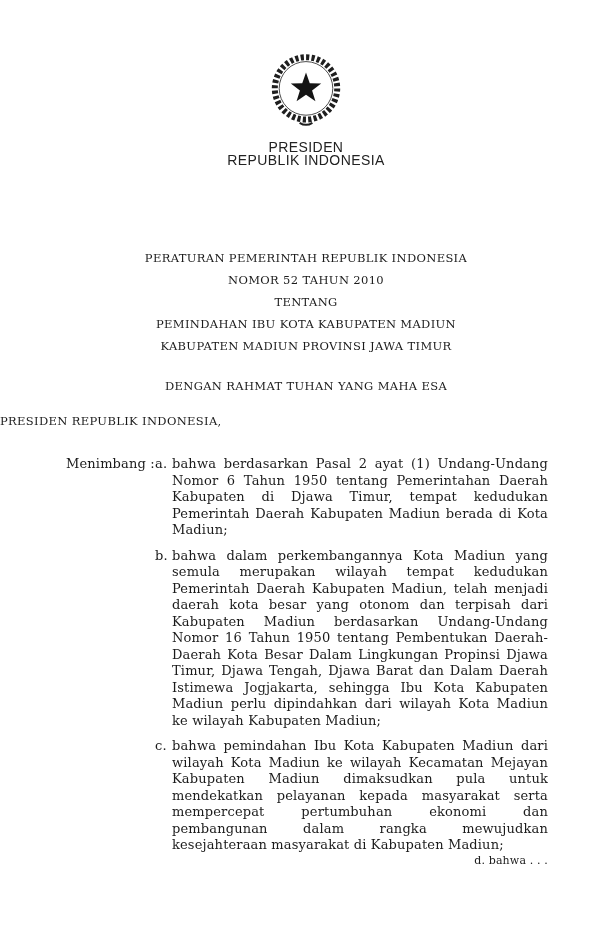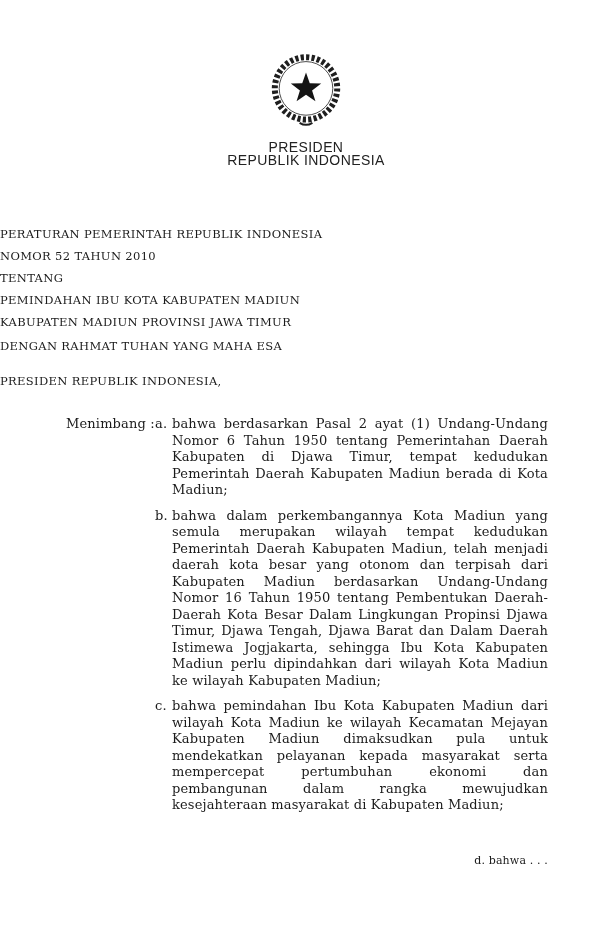--- a/index.html
+++ b/index.html
@@ -29,30 +29,31 @@
     text-align: center;
     font-family: "Liberation Sans", sans-serif;
     font-size: 14px;
     line-height: 13px;
     letter-spacing: 0.4px;
     color: #222;
   }
 
   
   .title-block {
-    margin-top: 56px;
+    margin-top: 80px;
+    text-align: center;
     font-size: 11.5px;
     line-height: 22px;
     letter-spacing: 0.35px;
     color: #1b1b1b;
   }
 
   .invocation {
-    margin-top: 2px;
-    text-align: left;
+    margin-top: 18px;
+    text-align: center;
     font-size: 11.5px;
     line-height: 22px;
     letter-spacing: 0.35px;
   }
   .salutation {
     margin-top: 13px;
     text-align: left;
     font-size: 11.5px;
     line-height: 22px;
     letter-spacing: 0.35px;

